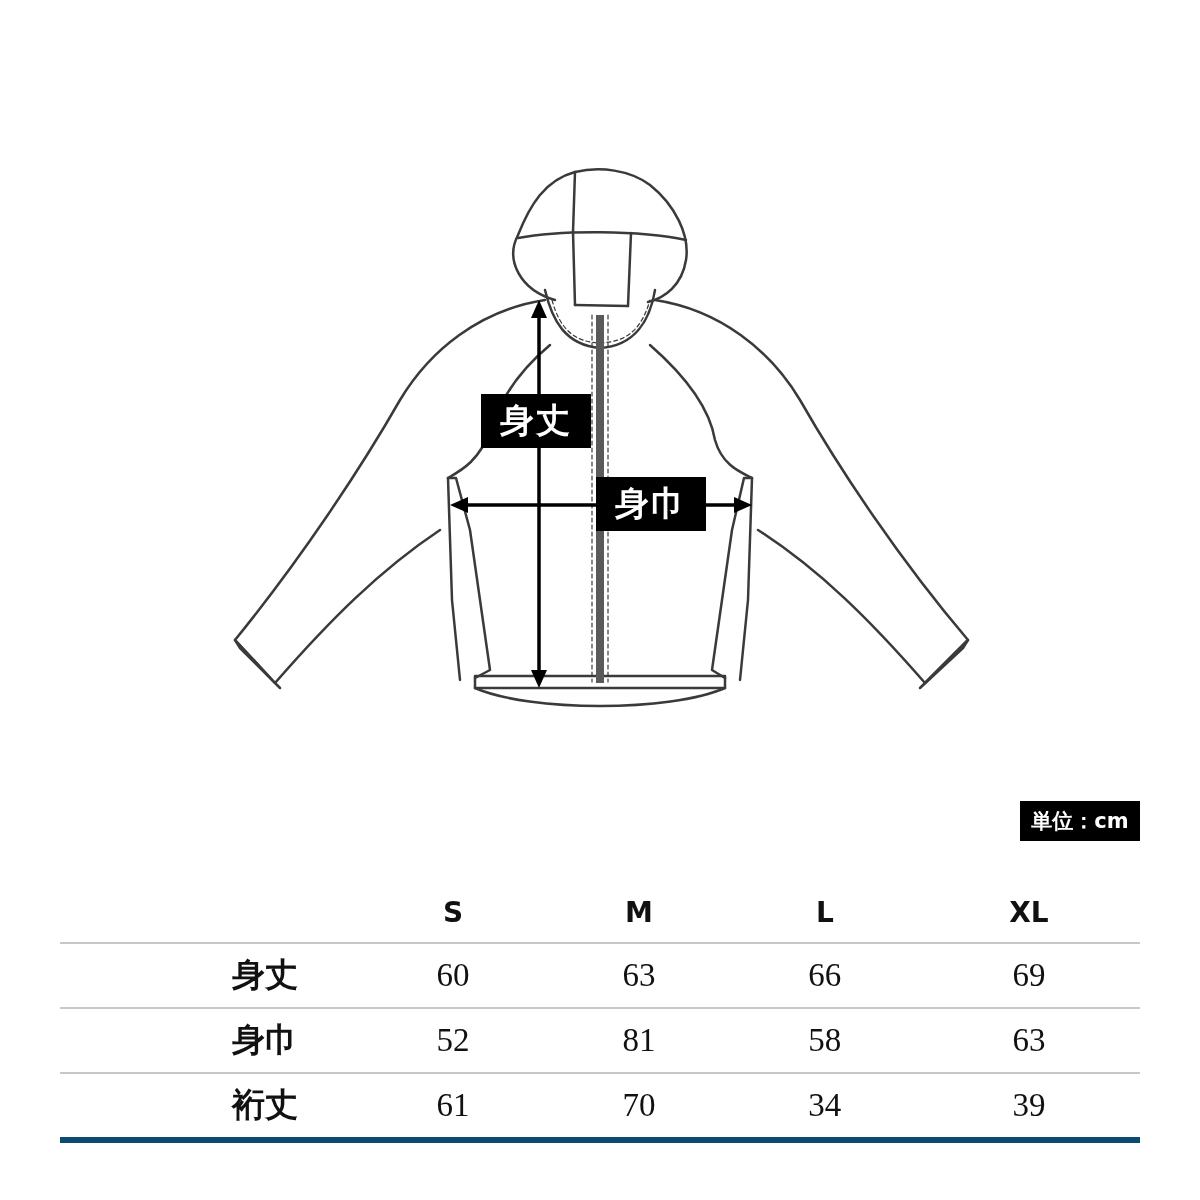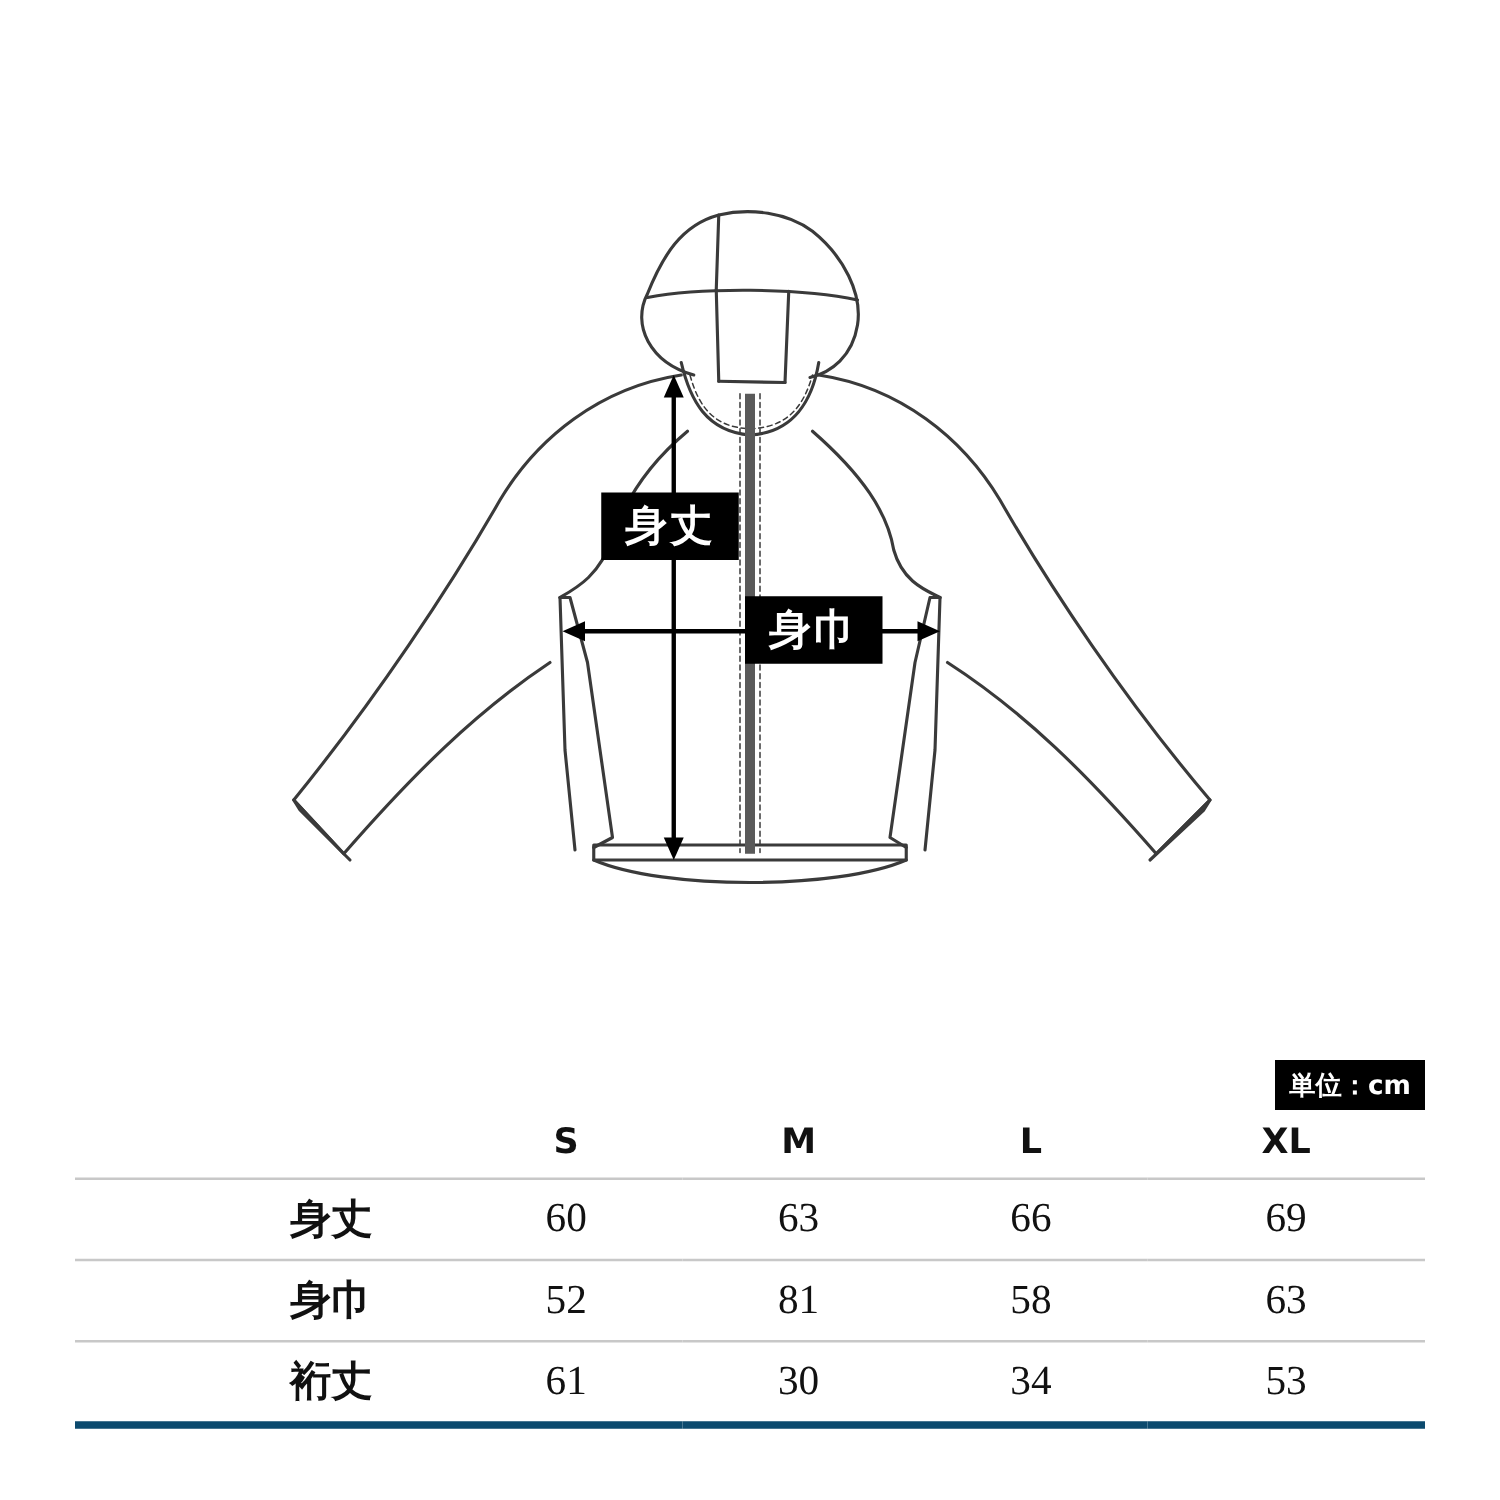--- a/index.html
+++ b/index.html
@@ -4,21 +4,21 @@
 <style>
   html, body { margin: 0; padding: 0; background: #ffffff; }
   body { width: 1200px; height: 1200px; position: relative; overflow: hidden;
          font-family: "DejaVu Sans", "Liberation Sans", sans-serif; color: #111; }
   #illustration { position: absolute; left: 0; top: 0; width: 1200px; height: 760px; }
   .label-box { position: absolute; background: #000; color: #fff; font-weight: bold;
                font-size: 34px; display: flex; align-items: center; justify-content: center;
                letter-spacing: 2px; }
   #label-length { left: 481px; top: 394px; width: 110px; height: 54px; }
   #label-width { left: 596px; top: 477px; width: 110px; height: 54px; }
-  #unit-badge { position: absolute; left: 1020px; top: 848px; width: 120px; height: 40px;
+  #unit-badge { position: absolute; left: 1020px; top: 801px; width: 120px; height: 40px;
                 background: #000; color: #fff; font-size: 21px; font-weight: bold;
                 display: flex; align-items: center; justify-content: center; }
   #size-table { position: absolute; left: 60px; top: 882px; width: 1080px; border-collapse: collapse; }
   #size-table th, #size-table td { padding: 0; text-align: center; }
   #size-table thead th { height: 60px; font-size: 28px; font-weight: bold; font-family: "DejaVu Sans", sans-serif; }
   #size-table tbody tr { border-top: 2px solid #c8c8c8; }
   #size-table tbody tr:last-child { border-bottom: 6px solid #0c4a6e; }
   #size-table tbody td { height: 63px; font-size: 33px; font-weight: 300; color: #111;
                          font-family: Liberation Serif, serif; }
   #size-table tbody th { font-size: 33px; font-weight: bold; text-align: left; padding-left: 172px; }
@@ -101,18 +101,18 @@
     <tr>
       <th>身巾</th>
       <td>52</td>
       <td>81</td>
       <td>58</td>
       <td>63</td>
     </tr>
     <tr>
       <th>裄丈</th>
       <td>61</td>
-      <td>30</td>
+      <td>70</td>
       <td>34</td>
-      <td>53</td>
+      <td>39</td>
     </tr>
   </tbody>
 </table>
 
 </body></html>

